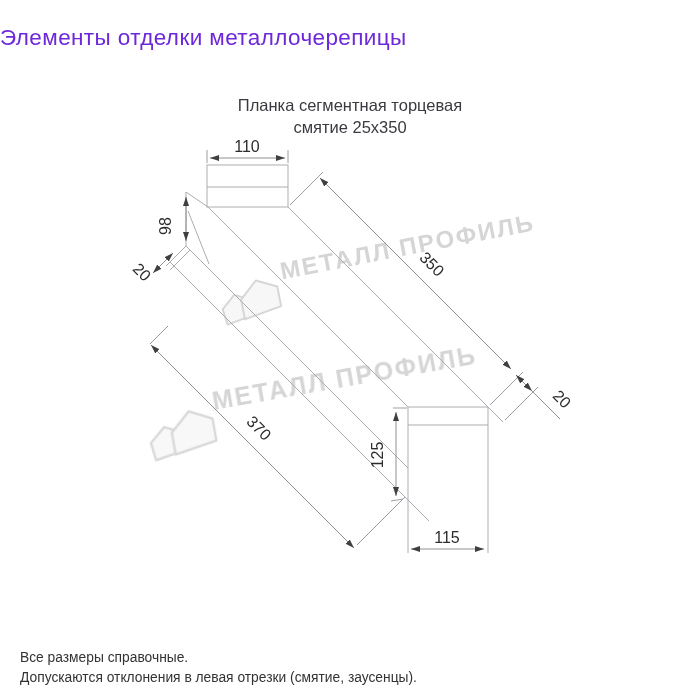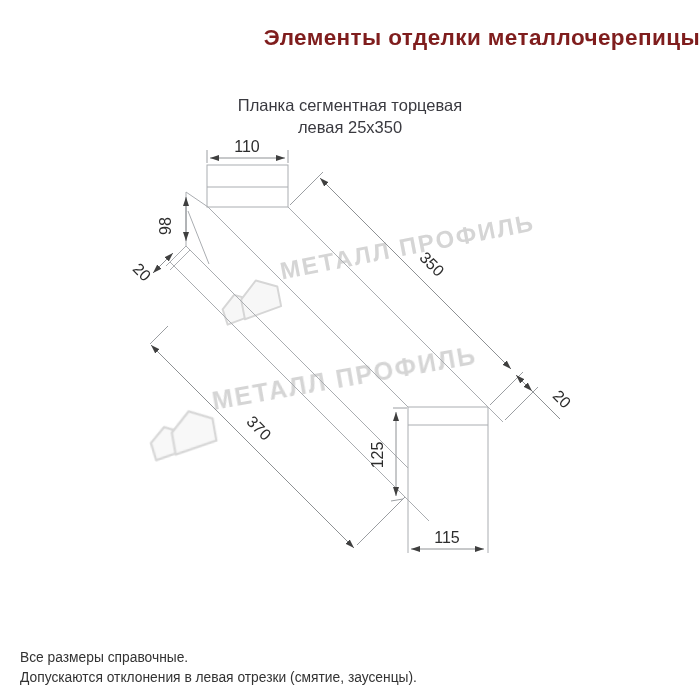--- a/index.html
+++ b/index.html
@@ -10,25 +10,25 @@
     height: 700px;
     background: #ffffff;
     overflow: hidden;
     font-family: "Liberation Sans", sans-serif;
   }
   .main-title {
     position: absolute;
     top: 25px;
     left: 0;
     width: 100%;
-    text-align: right;
+    text-align: left;
     font-size: 22.5px;
-    font-weight: 700;
+    font-weight: 400;
     letter-spacing: 0.4px;
-    color: #7f1d1d;
+    color: #6d28d9;
   }
   .subtitle {
     position: absolute;
     top: 94px;
     left: 0;
     width: 100%;
     text-align: center;
     font-size: 16.5px;
     line-height: 22px;
     color: #3a3a40;
@@ -69,21 +69,21 @@
 </style>
 </head>
 <body>
 
 <div class="page">
 
   <div class="main-title">Элементы отделки металлочерепицы</div>
 
   <div class="subtitle">
     <div>Планка сегментная торцевая</div>
-    <div>левая 25x350</div>
+    <div>смятие 25x350</div>
   </div>
 
   <svg class="diagram-svg" viewBox="0 0 700 700">
     <defs>
       <marker id="arw" markerWidth="11" markerHeight="8" refX="9" refY="3" orient="auto-start-reverse" markerUnits="userSpaceOnUse">
         <path d="M0,0 L9,3 L0,6 Z" fill="#3f3f3f"></path>
       </marker>
     </defs>
 
     <g class="wm" transform="translate(218,296) rotate(-11)">

